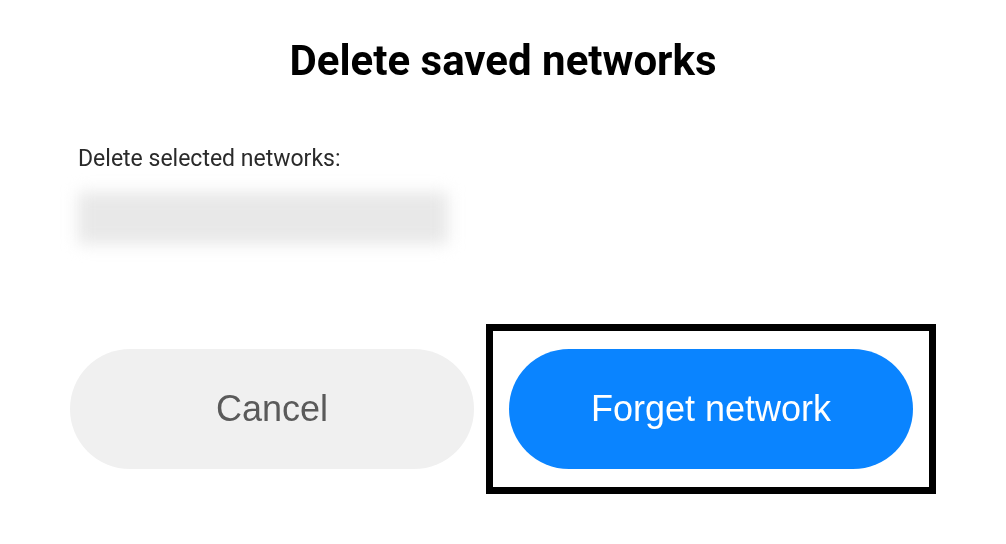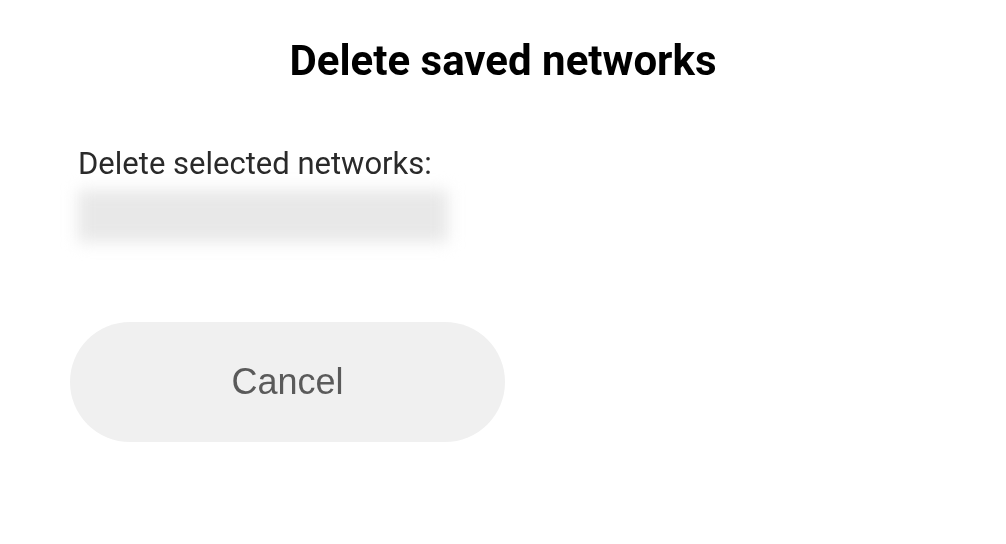--- a/index.html
+++ b/index.html
@@ -24,24 +24,24 @@
     .dialog-title {
       text-align: center;
       font-size: 42px;
       font-weight: 700;
       color: #000000;
       margin-top: 16px;
       margin-bottom: 60px;
     }
     
     .dialog-message {
-      font-size: 31px;
+      font-size: 23px;
       font-weight: 400;
       color: #2a2a2a;
-      margin-bottom: 8px;
+      margin-bottom: 20px;
       margin-left: 8px;
     }
     
     .redacted-network {
       width: 370px;
       height: 52px;
       background: #e8e8e8;
       filter: blur(8px);
       margin-left: 8px;
       margin-bottom: 80px;
@@ -92,14 +92,17 @@
 <div class="dialog">
   <h1 class="dialog-title">Delete saved networks</h1>
 
   <p class="dialog-message">Delete selected networks:</p>
 
   <div class="redacted-network"></div>
 
   <div class="button-row">
     <button class="btn btn-cancel">Cancel</button>
 
+    <div class="highlight-box">
+      <button class="btn btn-forget">Forget network</button>
+    </div>
   </div>
 </div>
 
 </body></html>

